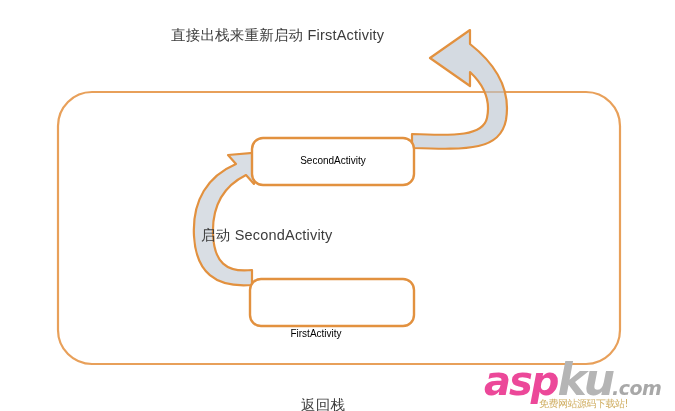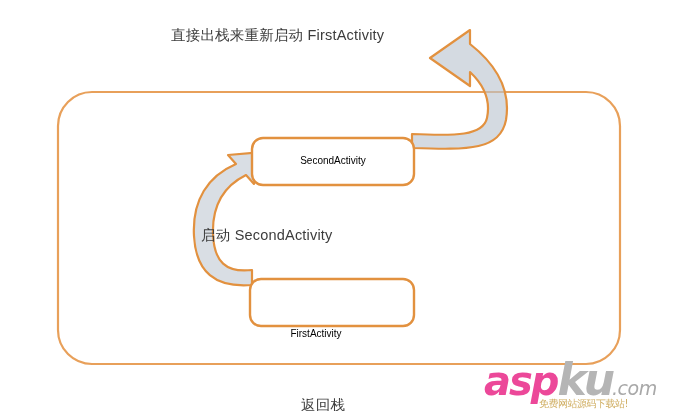--- a/index.html
+++ b/index.html
@@ -84,21 +84,21 @@
   .wm-asp { color: #ec4899; }
   .wm-ku {
     color: #b5b5b5;
     font-size: 44px;
     letter-spacing: -3px;
     margin-top: 16px;
   }
   .wm-com {
     color: #a8a8a8;
     font-size: 19px;
-    font-weight: normal;
+    font-weight: bold;
     font-style: italic;
     letter-spacing: -0.5px;
   }
   #wm-sub {
     position: absolute;
     left: 55px;
     top: 37px;
     color: #c9a24a;
     font-size: 10px;
     font-family: "DejaVu Sans", sans-serif;

